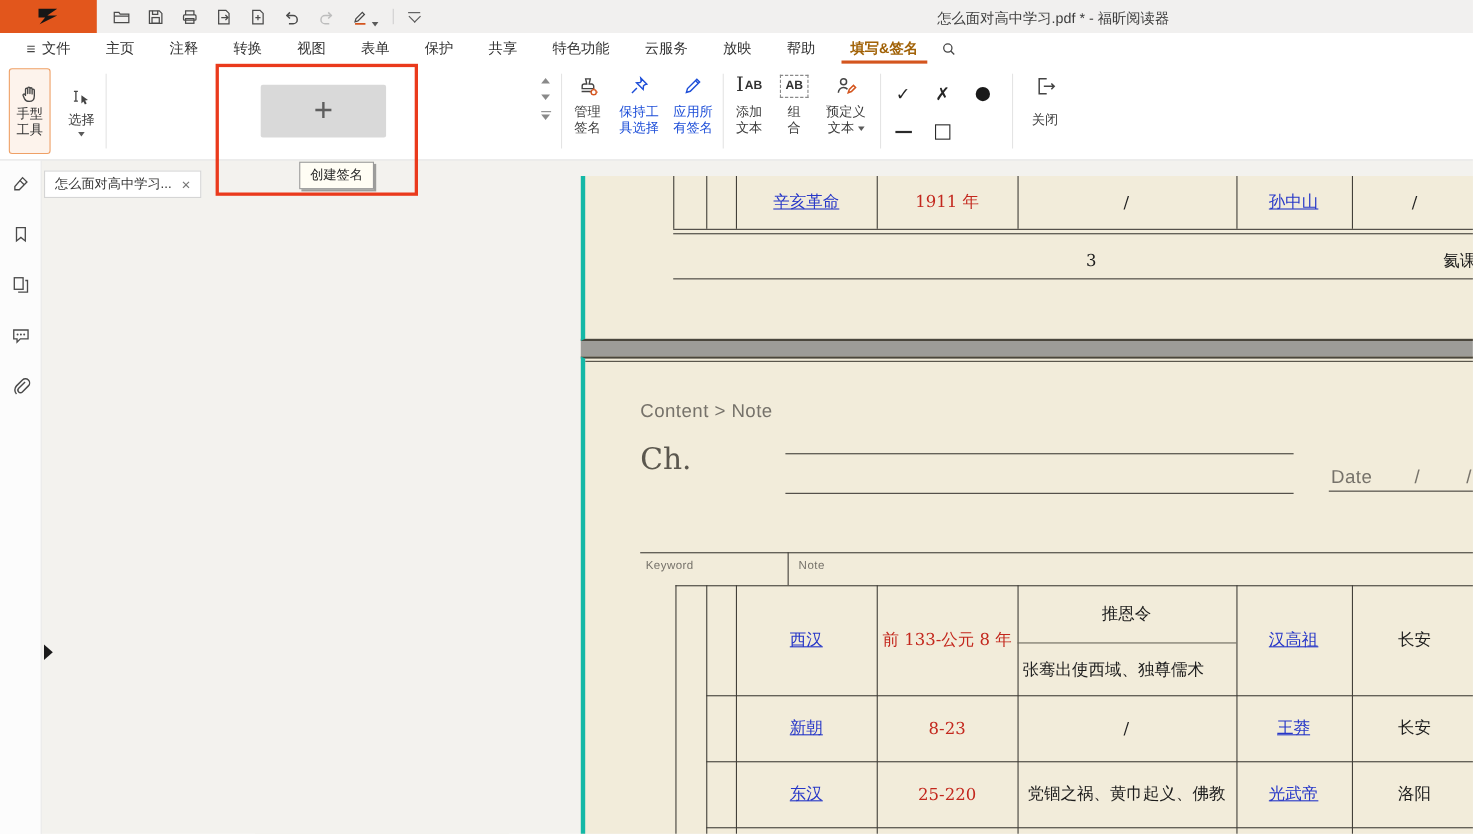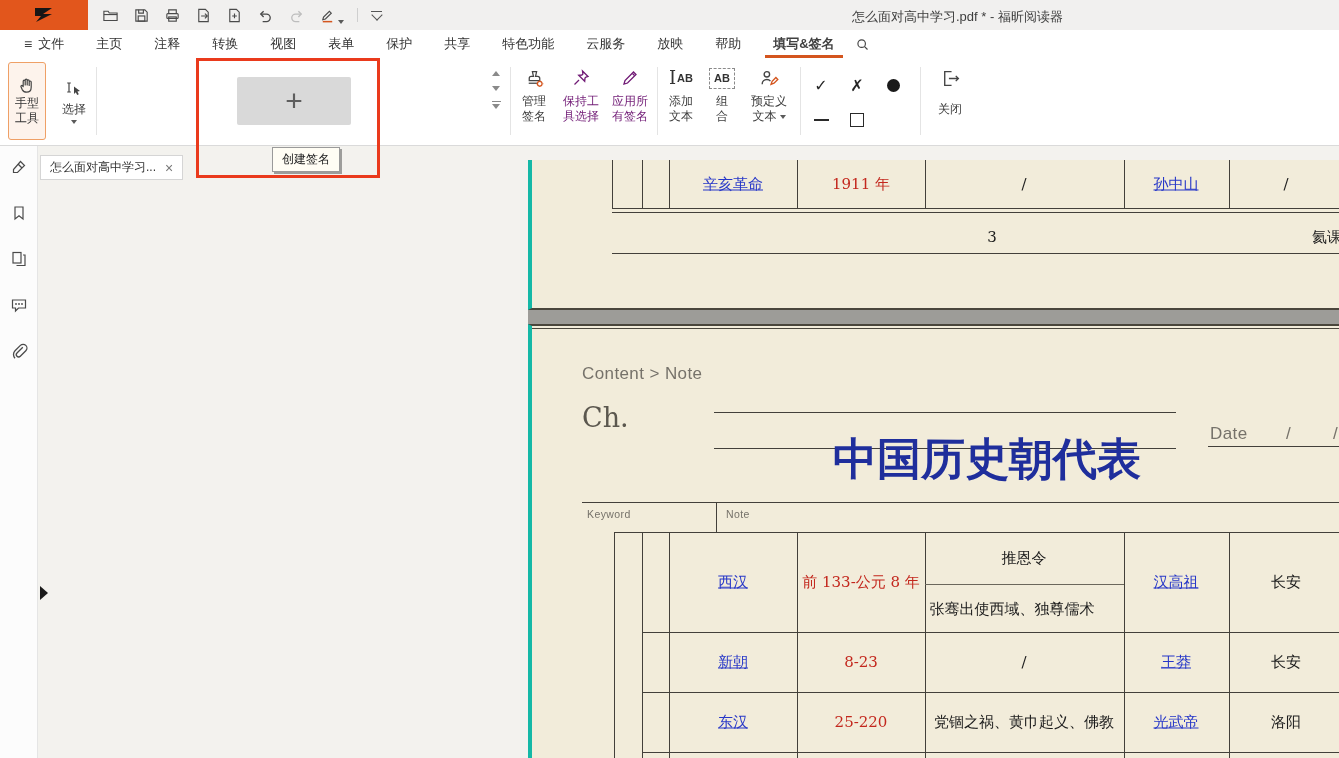--- a/index.html
+++ b/index.html
@@ -15,33 +15,33 @@
   .qat-divider{width:1px;height:14px;background:#cfcfcf}
   .with-caret{display:flex;align-items:flex-end;gap:2px}
   .caret{width:0;height:0;border-left:3.5px solid transparent;border-right:3.5px solid transparent;border-top:4px solid #5a5a5a;display:inline-block}
   .customize{display:flex;flex-direction:column;align-items:center;gap:2px}
   .customize .bar{width:11px;height:0;border-top:1.5px solid #555}
   .chev{width:7px;height:7px;border-right:1.5px solid #555;border-bottom:1.5px solid #555;transform:rotate(45deg);margin-top:-3px}
   #window-title{position:absolute;left:852px;top:8px;font-size:13px;color:#3d3d3d;white-space:nowrap}
   
   #menubar{position:absolute;left:0;top:30px;width:1339px;height:28px;background:#fff;display:flex;align-items:center;padding-left:8px;box-sizing:border-box}
   .menu-item{padding:0 16px;height:28px;display:flex;align-items:center;font-size:13px;color:#333;position:relative;white-space:nowrap}
-  .menu-item.active{color:#404040;font-weight:bold}
+  .menu-item.active{color:#a16207;font-weight:bold}
   .menu-item.active::after{content:"";position:absolute;left:8px;right:8px;bottom:0;height:3px;background:#d4551e}
   .hamburger{margin-right:6px;font-size:14px;color:#444}
   .menu-search{margin-left:4px;color:#444}
   
   #ribbon{position:absolute;left:0;top:58px;width:1339px;height:88px;background:#fff;border-bottom:1px solid #dadada;box-sizing:border-box}
   .vsep{position:absolute;top:9px;height:68px;width:1px;background:#e4e4e4}
   .btn-hand{position:absolute;left:8px;top:4px;width:38px;height:78px;border:1px solid #efa066;background:#fdf3ec;border-radius:3px;
             box-sizing:border-box;display:flex;flex-direction:column;align-items:center;justify-content:center;font-size:12px;line-height:15px;color:#333}
   .btn-select{position:absolute;left:54px;top:4px;width:40px;height:78px;display:flex;flex-direction:column;align-items:center;justify-content:center;font-size:12px;color:#3d3d3d;gap:2px}
   .rbtn{position:absolute;top:6px;height:74px;display:flex;flex-direction:column;align-items:center;font-size:12px;line-height:15px;color:#3d3d3d;text-align:center}
   .rbtn .ric{height:28px;display:flex;align-items:center;justify-content:center;margin-bottom:2px}
-  .rbtn.disabled{color:#701a75}
+  .rbtn.disabled{color:#1d4ed8}
   .sig-sample{position:absolute;left:102px;top:12px;width:124px;height:56px;display:flex;align-items:center;justify-content:center;
               font-family:"DejaVu Serif",serif;font-size:44px;font-weight:bold;color:#0c0c0c;white-space:nowrap}
   .sig-add{position:absolute;left:237px;top:19px;width:114px;height:48px;background:#d9d9d9;border-radius:2px;display:flex;align-items:center;justify-content:center;font-size:30px;color:#5e5e5e}
   .gal-scroll{position:absolute;left:487px;top:13px;width:18px;display:flex;flex-direction:column;align-items:center;gap:10px}
   .tri-up{width:0;height:0;border-left:4px solid transparent;border-right:4px solid transparent;border-bottom:5px solid #8a8a8a}
   .tri-down{width:0;height:0;border-left:4px solid transparent;border-right:4px solid transparent;border-top:5px solid #8a8a8a}
   .gal-more{display:flex;flex-direction:column;align-items:center;gap:2px}
   .gal-more .bar{width:9px;border-top:1.5px solid #8a8a8a}
   .iab{display:flex;align-items:flex-end;color:#333;font-weight:bold;font-size:11px}
   .iab .ibeam{font-family:"DejaVu Serif",serif;font-size:18px;font-weight:normal;line-height:18px;margin-right:1px}
@@ -384,21 +384,20 @@
     <span class="cell" style="left:795px;top:77px">氦课</span>
     <div class="hl" style="left:80px;top:93px;width:731px"></div>
   </div>
   <div id="page-gap"></div>
 
   <div class="page" id="page2">
     <span class="pg-small" style="left:50px;top:38px">Content &gt; Note</span>
     <span class="chapter" style="left:50px;top:76px">Ch.</span>
     <div class="hl" style="left:182px;top:86px;width:462px"></div>
     <div class="hl" style="left:182px;top:122px;width:462px"></div>
-    <div class="doc-title">中国历史朝代表</div>
     <span class="pg-small" style="left:678px;top:98px">Date</span>
     <span class="pg-small" style="left:754px;top:98px">/</span>
     <span class="pg-small" style="left:801px;top:98px">/</span>
     <div class="hl" style="left:676px;top:120px;width:135px"></div>
 
     <div class="hl" style="left:50px;top:176px;width:761px"></div>
     <span class="pg-small" style="left:55px;top:182px;font-size:10.5px">Keyword</span>
     <span class="pg-small" style="left:194px;top:182px;font-size:10.5px">Note</span>
     <div class="vl" style="left:184px;top:176px;height:30px"></div>
 

